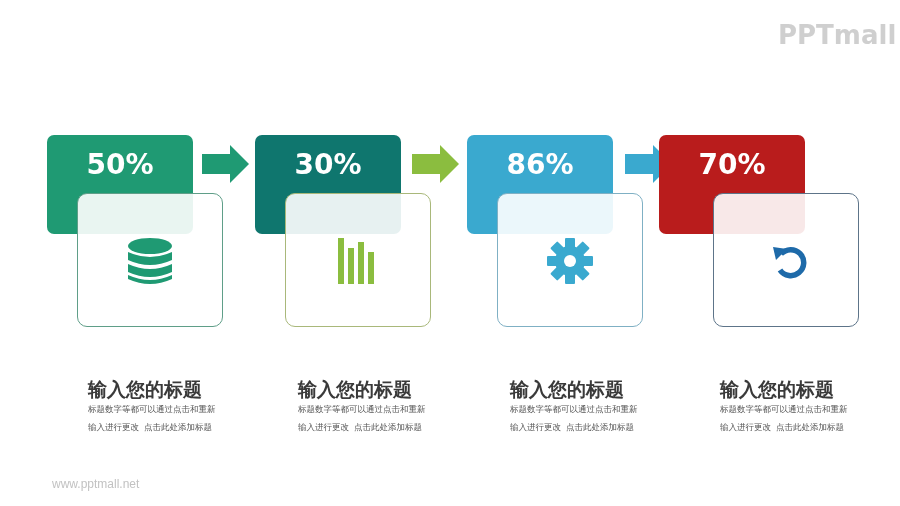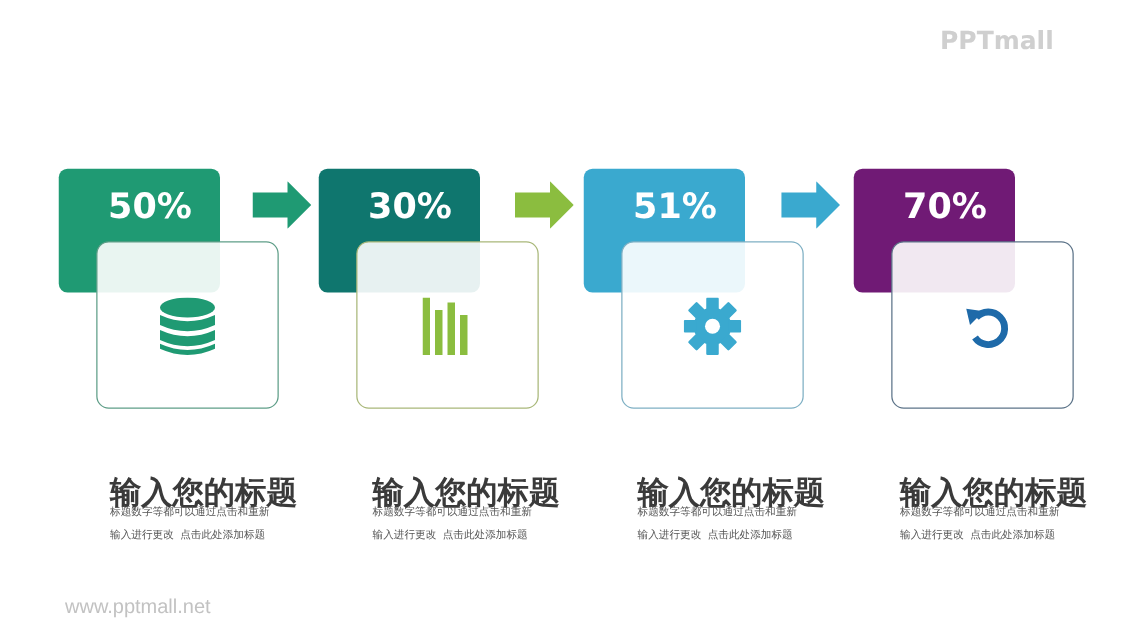--- a/index.html
+++ b/index.html
@@ -1,44 +1,44 @@
 <!DOCTYPE html>
 <html><head>
 <meta charset="utf-8">
 <style>
   html, body { margin: 0; padding: 0; }
   body {
     width: 900px; height: 506px; background: #ffffff; position: relative; overflow: hidden;
     font-family: "DejaVu Sans", "Liberation Sans", sans-serif;
   }
   .logo {
-    position: absolute; left: 752px; top: 20px; font-family: "DejaVu Sans", sans-serif;
-    font-size: 20px; font-weight: bold; color: #cfcfcf; letter-spacing: 0px;
+    position: absolute; left: 778px; top: 20px; font-family: "DejaVu Sans", sans-serif;
+    font-size: 26px; font-weight: bold; color: #cfcfcf; letter-spacing: 0px;
   }
   .footer-url {
-    position: absolute; left: 52px; top: 477px; font-size: 16px; color: #c2c2c2;
+    position: absolute; left: 52px; top: 477px; font-size: 12px; color: #c2c2c2;
     font-family: "Liberation Sans", sans-serif;
   }
   .color-box {
-    position: absolute; width: 129px; height: 99px; border-radius: 7px;
+    position: absolute; width: 146px; height: 99px; border-radius: 7px;
   }
   .pct {
     position: absolute; left: 0; width: 146px; top: 13px; text-align: center;
     color: #ffffff; font-size: 28px; font-weight: bold;
     font-family: "DejaVu Sans", sans-serif;
   }
   .white-box {
     position: absolute; width: 144px; height: 132px; border-radius: 10px;
     background: rgba(255,255,255,0.9); border: 1px solid #6aa;
     box-sizing: content-box;
   }
   .icon { position: absolute; }
   .arrow { position: absolute; }
   .title {
-    position: absolute; font-size: 25px; font-weight: bold; color: #3a3a3a;
+    position: absolute; font-size: 19px; font-weight: bold; color: #3a3a3a;
     font-family: "DejaVu Sans", sans-serif; white-space: nowrap;
   }
   .desc {
     position: absolute; font-size: 8.5px; color: #555; line-height: 18px;
     font-family: Liberation Mono, monospace; white-space: nowrap;
   }
 </style>
 </head>
 <body>
 
@@ -83,21 +83,21 @@
     <div>输入进行更改 点击此处添加标题</div>
   </div>
 </div>
 
 <svg class="arrow" style="left:412px;top:145px;" width="47" height="38" viewBox="0 0 47 38">
   <path d="M0 9 L28 9 L28 0 L47 19 L28 38 L28 29 L0 29 Z" fill="#8bbd3f"></path>
 </svg>
 
 <div>
   <div class="color-box" style="left:467px;top:135px;background:#3aa9cf;">
-    <div class="pct">51%</div>
+    <div class="pct">86%</div>
   </div>
   <div class="white-box" style="left:497px;top:193px;border-color:#7fb0c4;"></div>
   <svg class="icon" style="left:547px;top:238px;" width="46" height="46" viewBox="0 0 46 46">
     <g fill="#3aa9cf">
       <circle cx="23" cy="23" r="15"></circle>
       <rect x="18" y="0" width="10" height="10" rx="1"></rect>
       <rect x="18" y="36" width="10" height="10" rx="1"></rect>
       <rect x="0" y="18" width="10" height="10" rx="1"></rect>
       <rect x="36" y="18" width="10" height="10" rx="1"></rect>
       <rect x="18" y="0" width="10" height="10" rx="1" transform="rotate(45 23 23)"></rect>
@@ -112,21 +112,21 @@
     <div>标题数字等都可以通过点击和重新</div>
     <div>输入进行更改 点击此处添加标题</div>
   </div>
 </div>
 
 <svg class="arrow" style="left:625px;top:145px;" width="47" height="38" viewBox="0 0 47 38">
   <path d="M0 9 L28 9 L28 0 L47 19 L28 38 L28 29 L0 29 Z" fill="#3aa9cf"></path>
 </svg>
 
 <div>
-  <div class="color-box" style="left:683px;top:135px;background:#701a75;">
+  <div class="color-box" style="left:659px;top:135px;background:#b91c1c;">
     <div class="pct">70%</div>
   </div>
   <div class="white-box" style="left:713px;top:193px;border-color:#5d7489;"></div>
   <svg class="icon" style="left:772px;top:243px;" width="38" height="38" viewBox="0 0 38 38">
     <path d="M9 11 A13 13 0 1 1 8 27" fill="none" stroke="#1e6aa9" stroke-width="5.5" stroke-linecap="butt"></path>
     <path d="M1 4 L15 6 L4 17 Z" fill="#1e6aa9"></path>
   </svg>
   <div class="title" style="left:720px;top:377px;">输入您的标题</div>
   <div class="desc" style="left:720px;top:401px;">
     <div>标题数字等都可以通过点击和重新</div>

